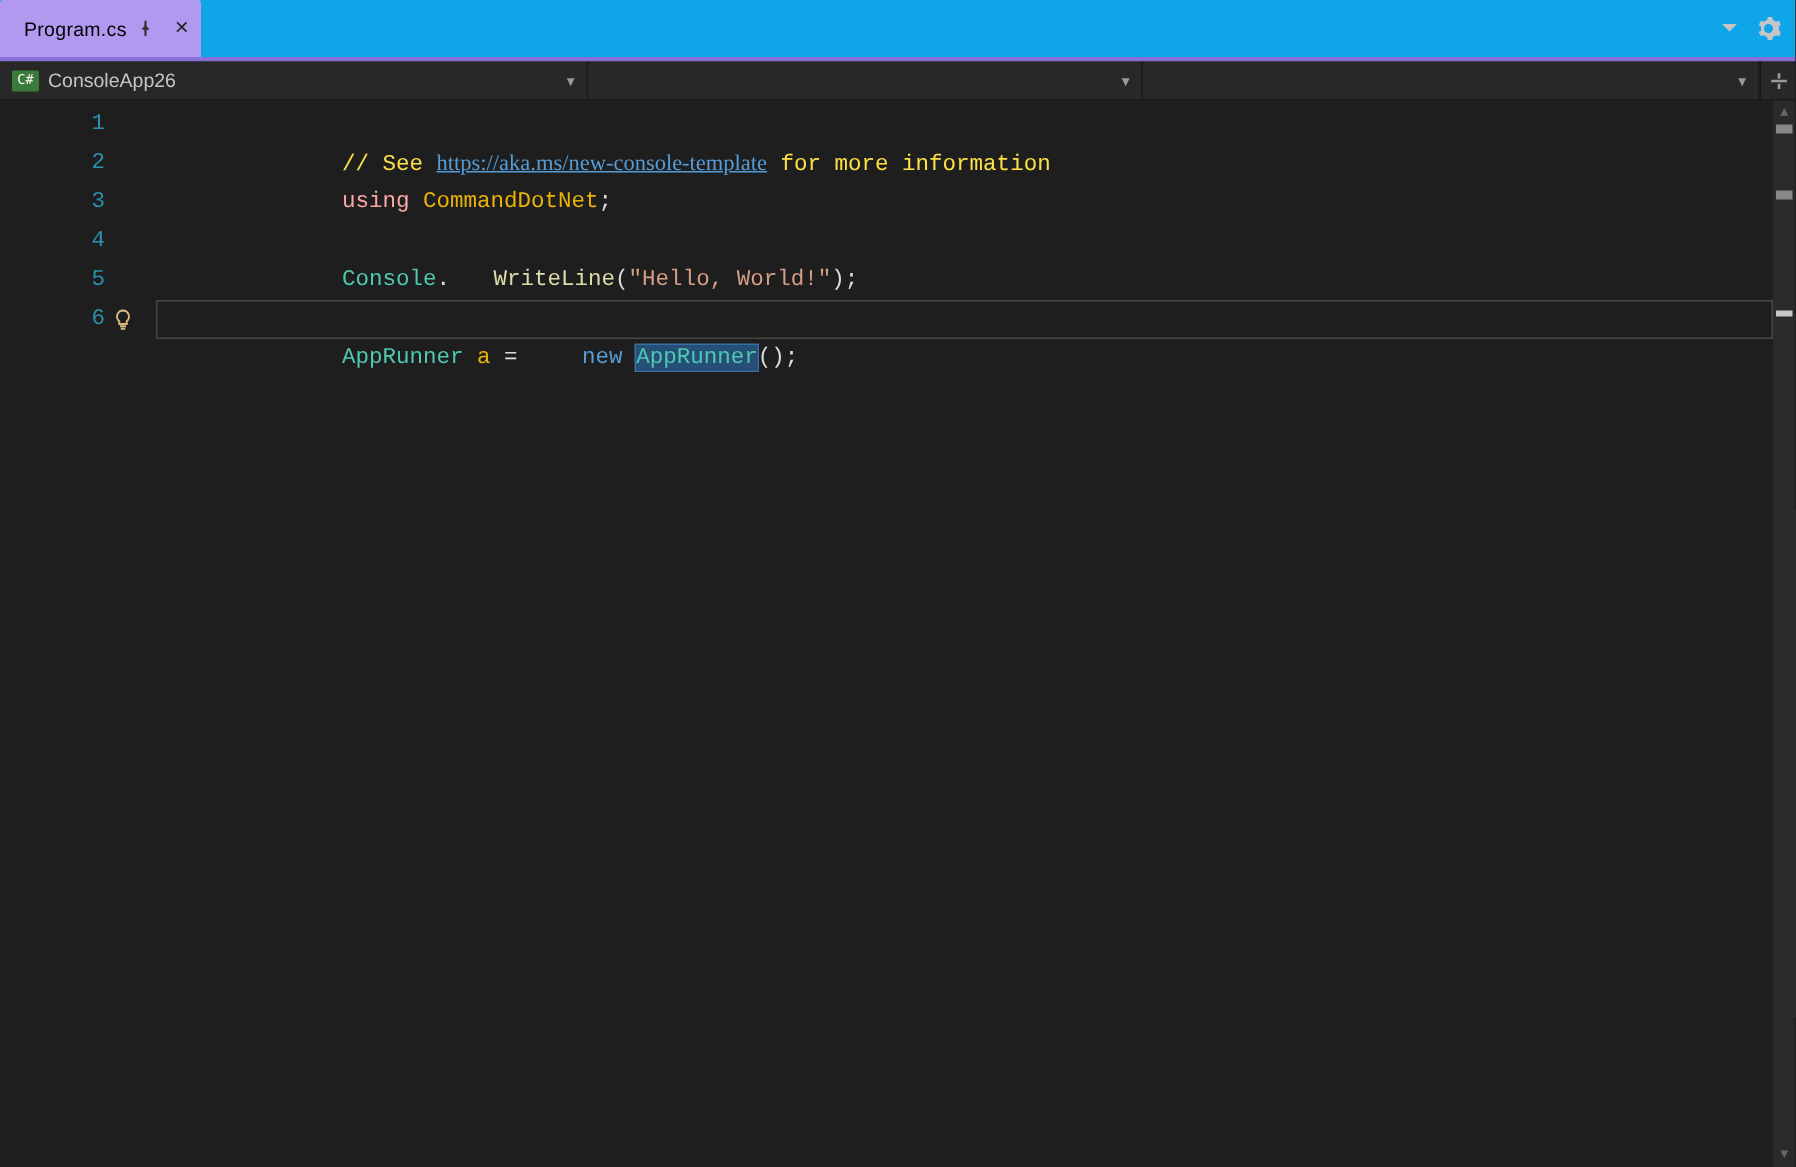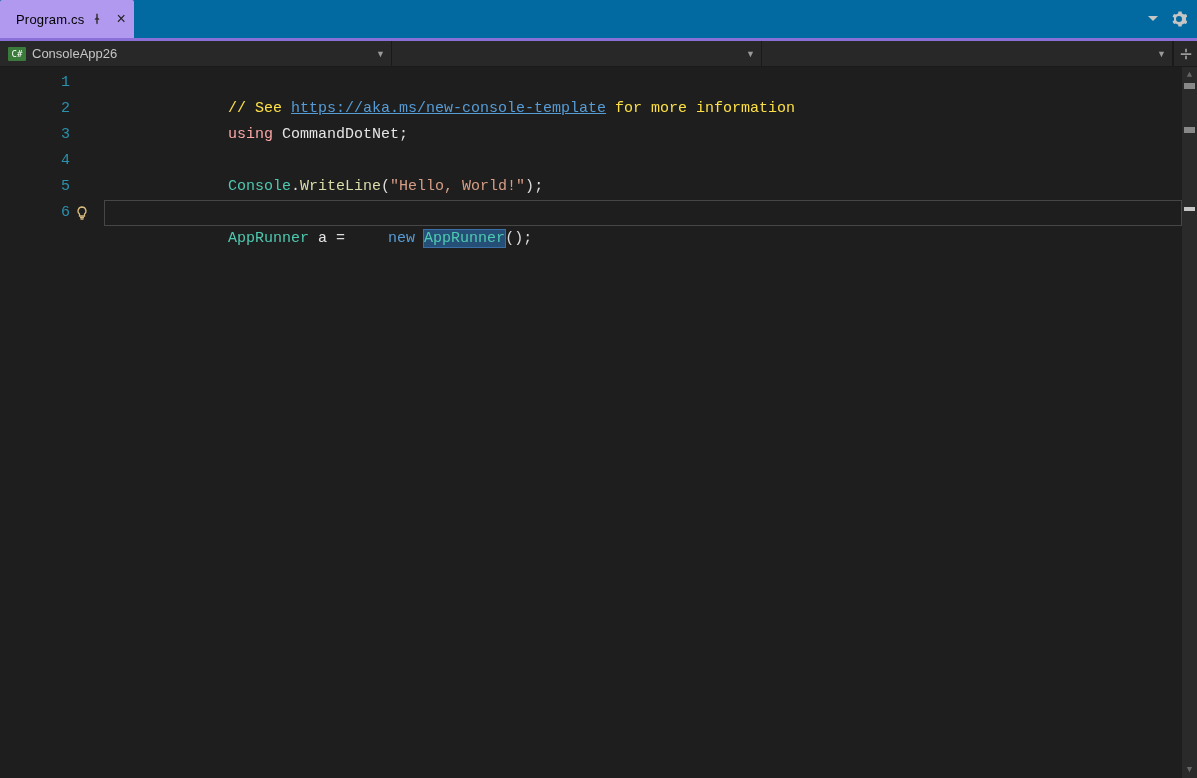--- a/index.html
+++ b/index.html
@@ -9,21 +9,21 @@
       font-size: 15px;
       width: 1197px;
       height: 778px;
       overflow: hidden;
       position: relative;
     }
 
     
     .tab-bar {
       height: 38px;
-      background: #0369a1;
+      background: #0ea5e9;
       display: flex;
       align-items: stretch;
       position: relative;
     }
     .tab {
       background: #b199ef;
       color: #000;
       font-family: "Segoe UI", Tahoma, sans-serif;
       font-size: 13px;
       display: flex;
@@ -163,26 +163,26 @@
       left: 173px;
       right: 15px;
       top: 133px;
       height: 26px;
       border: 1px solid #464646;
       pointer-events:none;
     }
 
     
     .c-comment   { color: #fde047; }
-    .c-link      { color: #569cd6; text-decoration: underline; }
+    .c-link      { color: #569cd6; text-decoration: underline; font-family: Liberation Serif, serif; }
     .c-keyword2  { color: #fca5a5; }
     .c-type      { color: #4ec9b0; }
-    .c-ident     { color: #e5e5e5; }
+    .c-ident     { color: #eab308; }
     .c-punc      { color: #dcdcdc; }
-    .c-method    { color: #dcdcaa; }
+    .c-method    { color: #dcdcaa; margin-left: 29px; }
     .c-string    { color: #d69d85; }
     .c-new       { color: #569cd6; margin-left: 34px; }
 
     .selection {
       background: #264f78;
       outline: 1px solid #3a6ea5;
       display: inline;
     }
 
     

